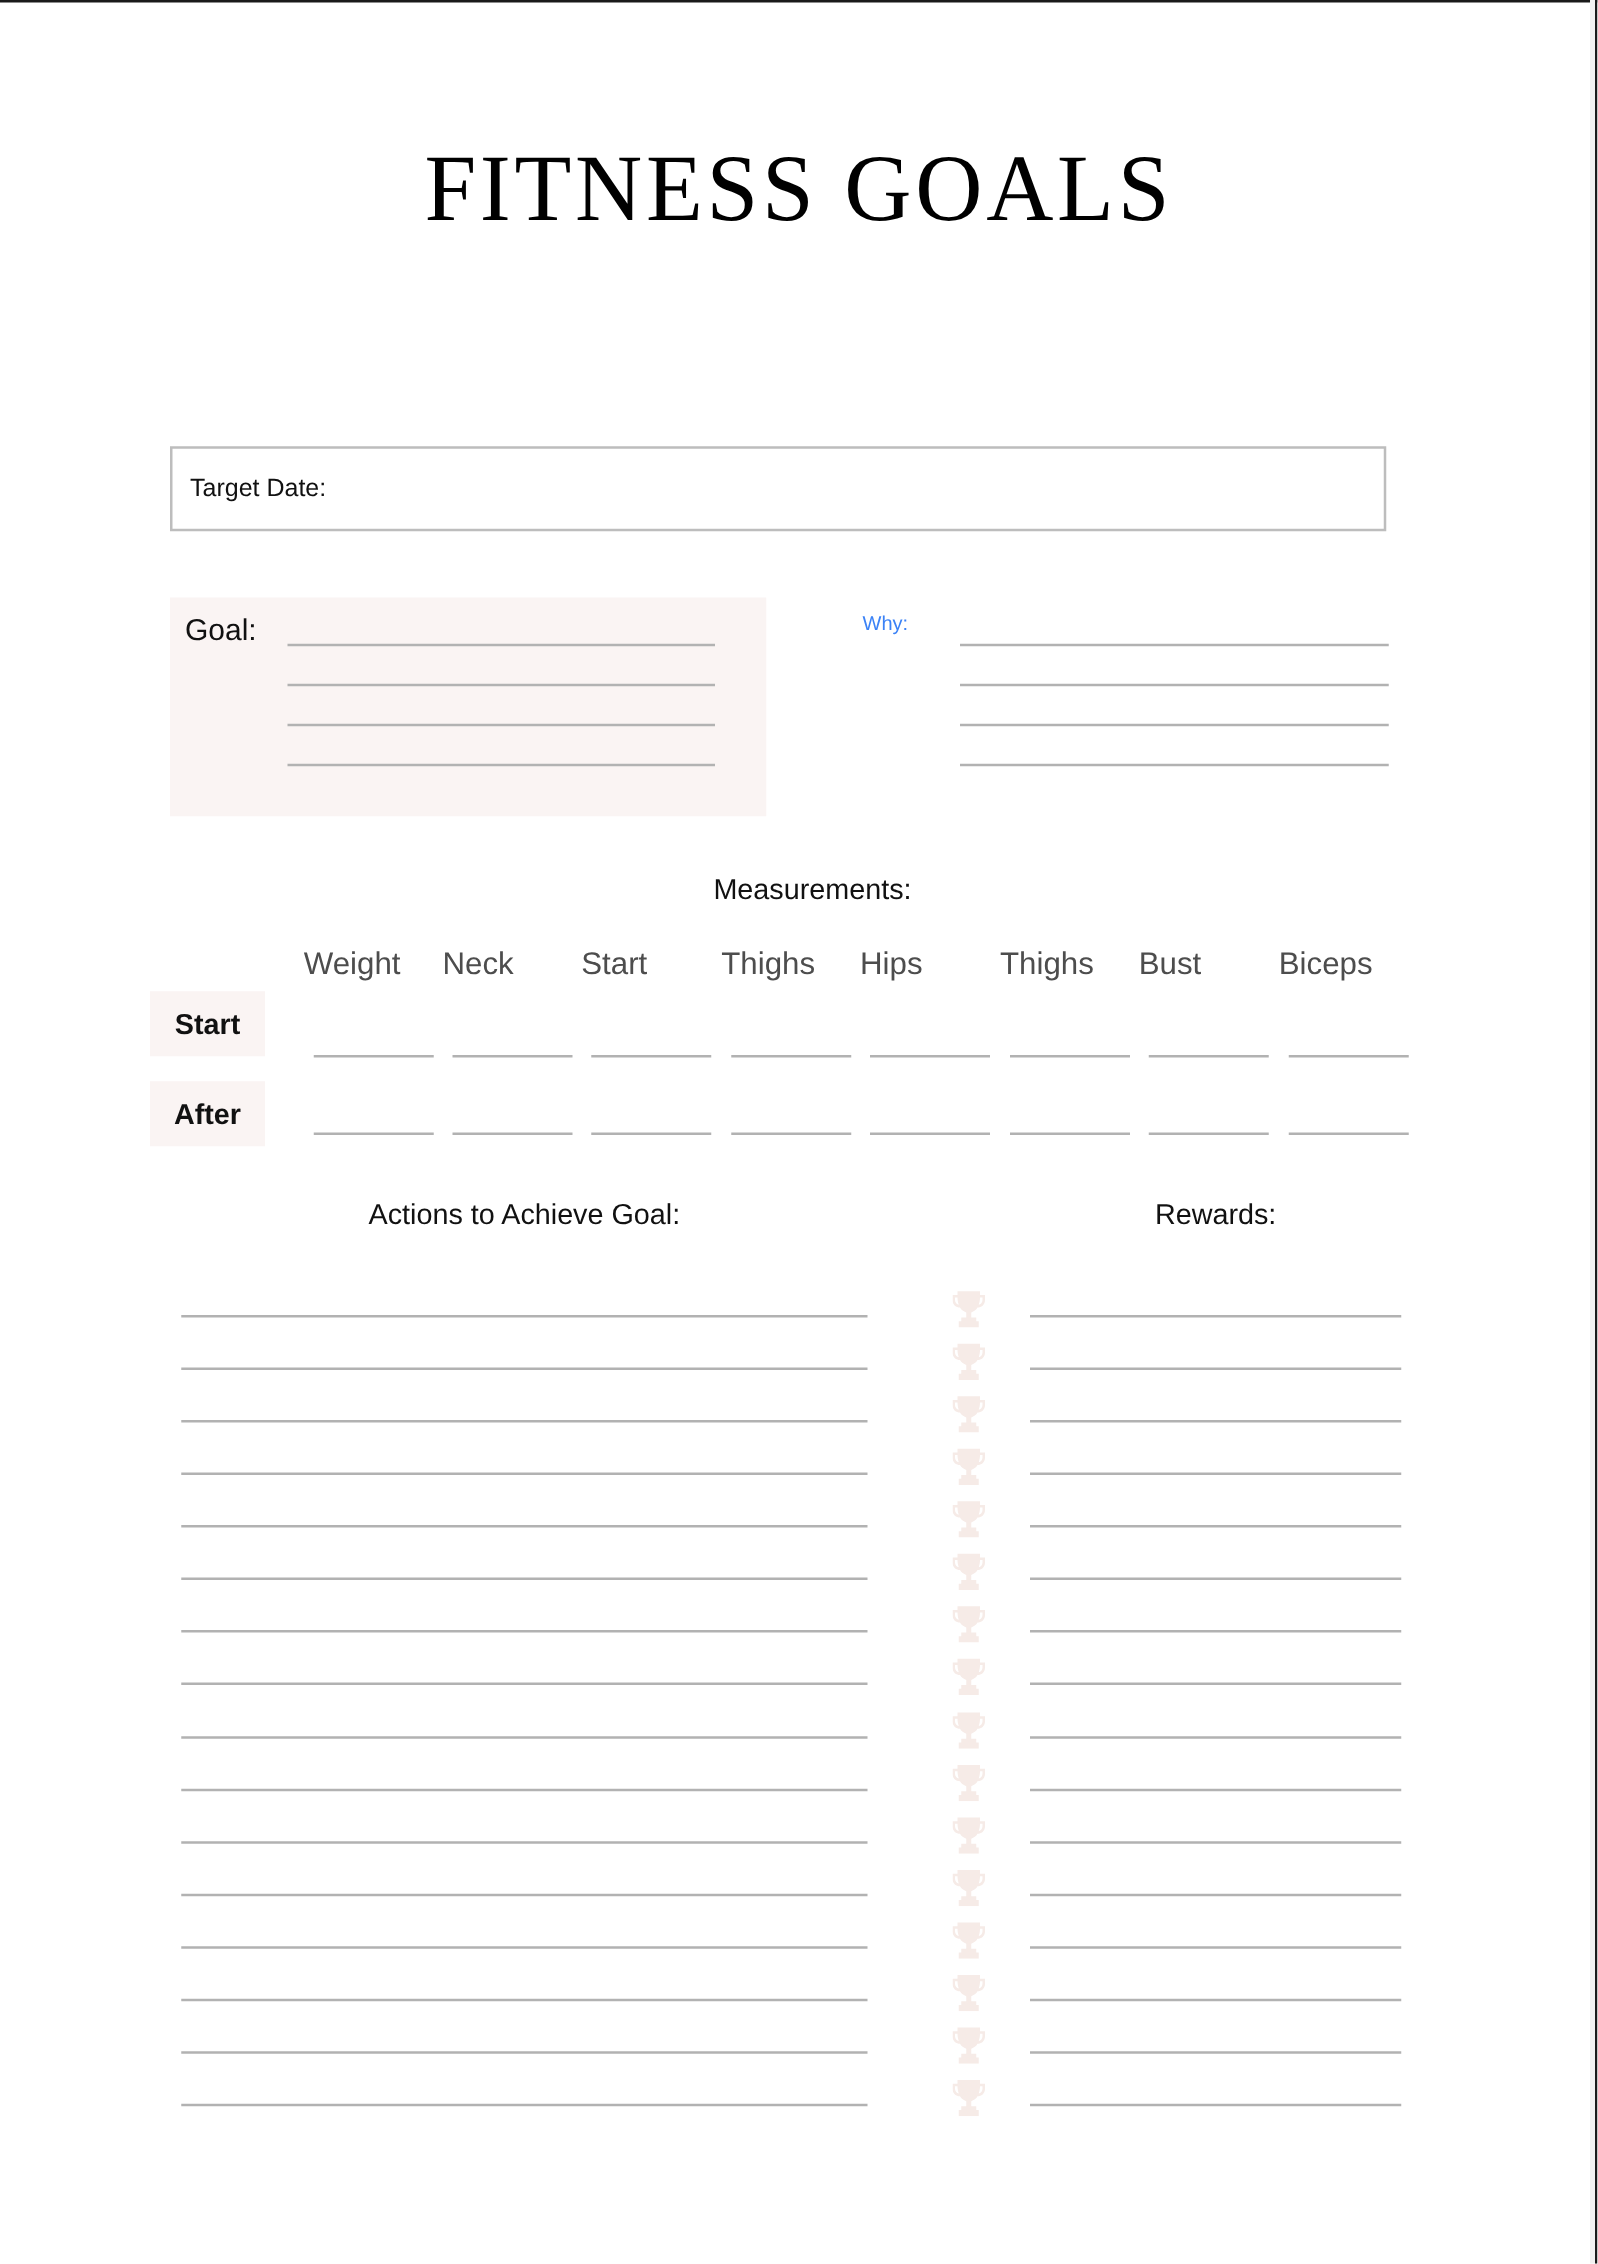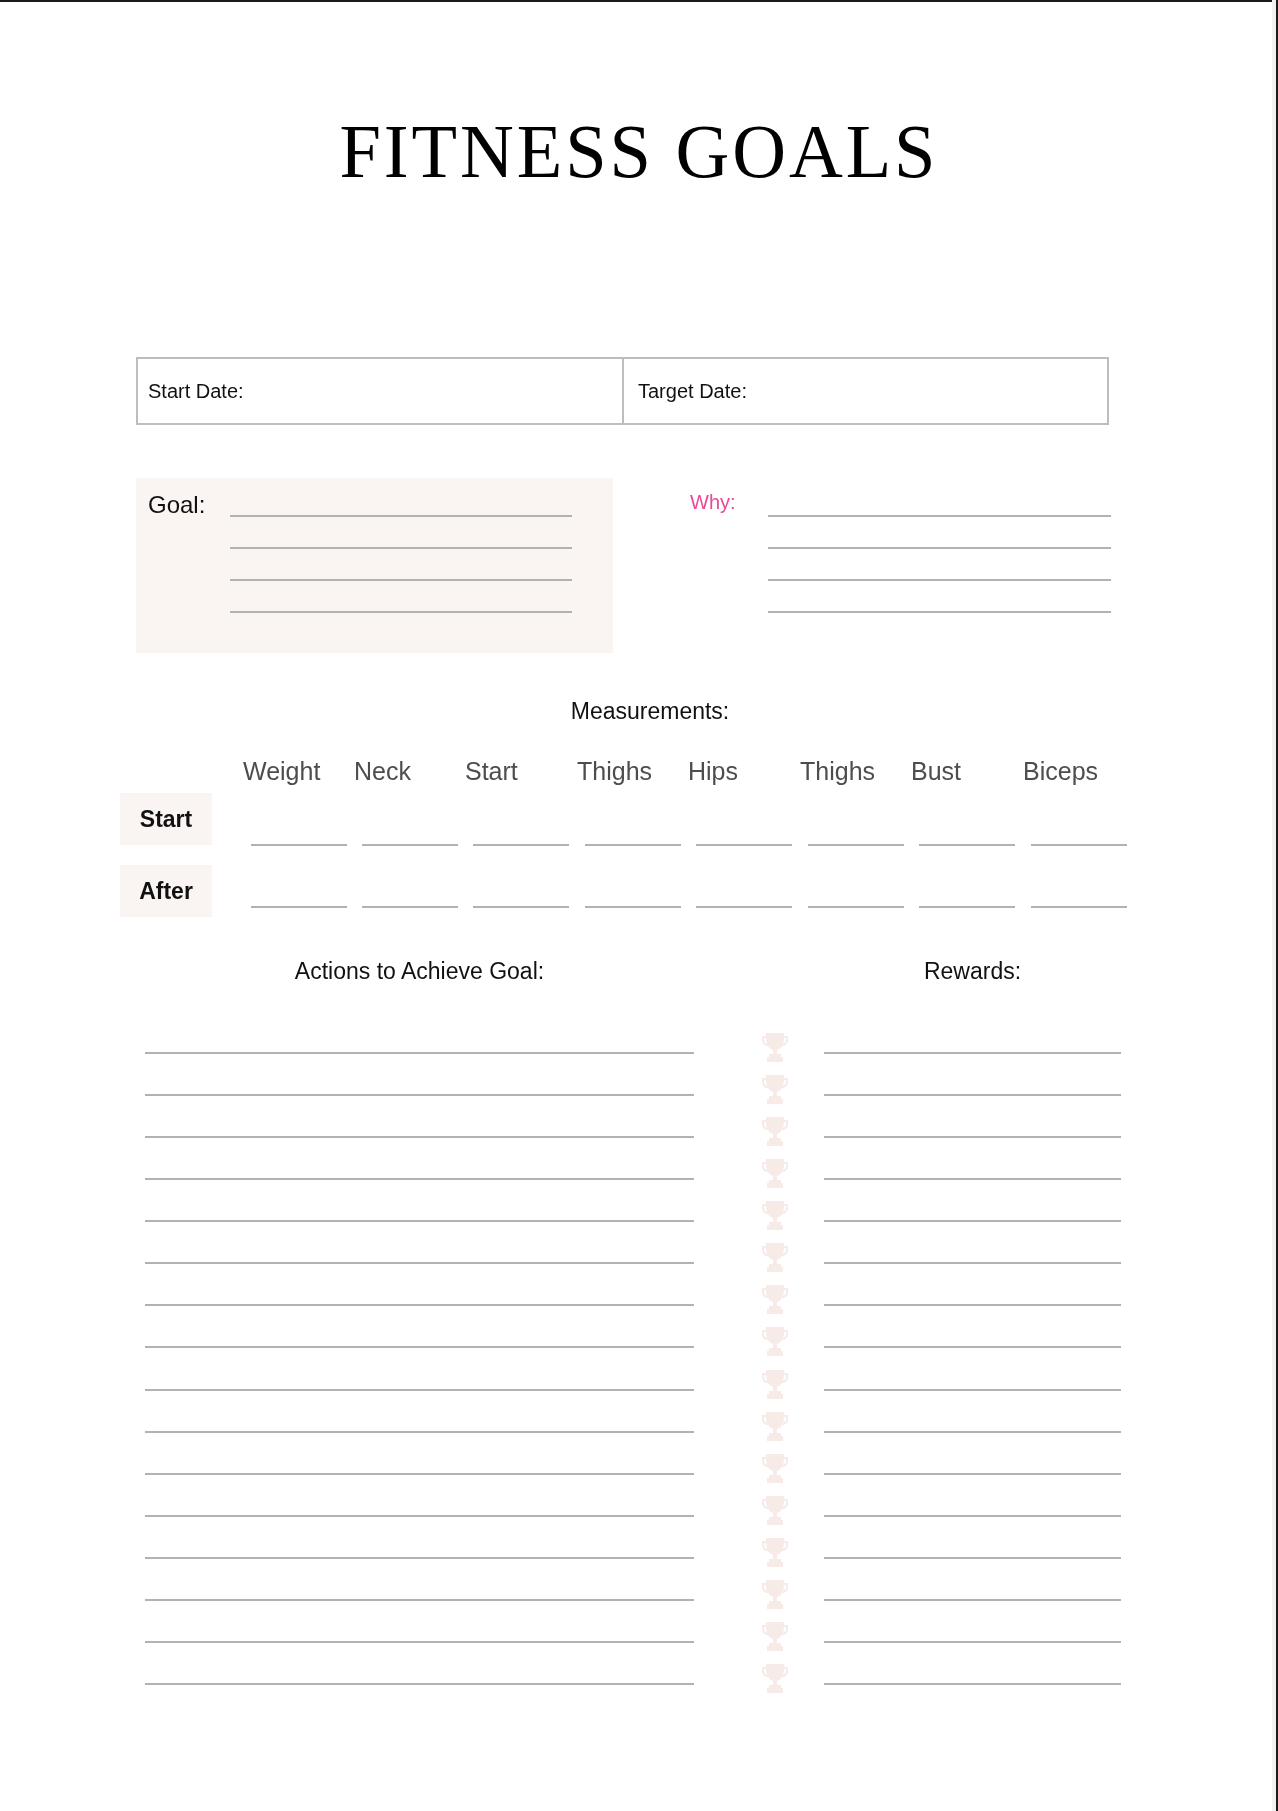--- a/index.html
+++ b/index.html
@@ -20,21 +20,21 @@
     .dates-box {
       position: absolute; left: 136px; top: 357px; width: 973px; height: 68px;
       border: 2px solid #bdbdbd; display: flex;
     }
     .date-cell { height: 100%; display: flex; align-items: center; padding-left: 10px; font-size: 20px; color: #111; }
     .date-cell.start { width: 486px; border-right: 2px solid #bdbdbd; }
     .date-cell.target { flex: 1; padding-left: 14px; }
 
     .goal-box { position: absolute; left: 136px; top: 478px; width: 477px; height: 175px; background: #faf4f3; }
     .goal-label { position: absolute; left: 148px; top: 491px; font-size: 24px; color: #111; }
-    .why-label { position: absolute; left: 690px; top: 491px; font-size: 20px; color: #ec4899; }
+    .why-label { position: absolute; left: 690px; top: 491px; font-size: 16px; color: #3b82f6; }
     .rule { position: absolute; height: 2px; background: #b2b2b2; }
 
     .section-title { position: absolute; font-size: 23px; color: #111; text-align: center; }
 
     .meas-header {
       position: absolute; top: 757px; font-size: 25px; color: #4d4d4d;
       width: 112px; text-align: left;
     }
     .row-label {
       position: absolute; left: 120px; width: 92px; height: 52px; background: #faf4f3;
@@ -46,23 +46,20 @@
 </head>
 <body>
 
 <div class="frame-top"></div>
 <div class="frame-right-shade"></div>
 <div class="frame-right"></div>
 
 <h1 class="title">FITNESS GOALS</h1>
 
 <div class="dates-box">
-  <div class="date-cell start">
-    <span>Start Date:</span>
-  </div>
   <div class="date-cell target">
     <span>Target Date:</span>
   </div>
 </div>
 
 <div class="goal-box"></div>
 <div class="goal-label">Goal:</div>
 <div id="goal-lines">
     <div class="rule" style="left: 230px; top: 515px; width: 342px; background: rgb(178, 178, 178);"></div>
     <div class="rule" style="left: 230px; top: 547px; width: 342px; background: rgb(178, 178, 178);"></div>

